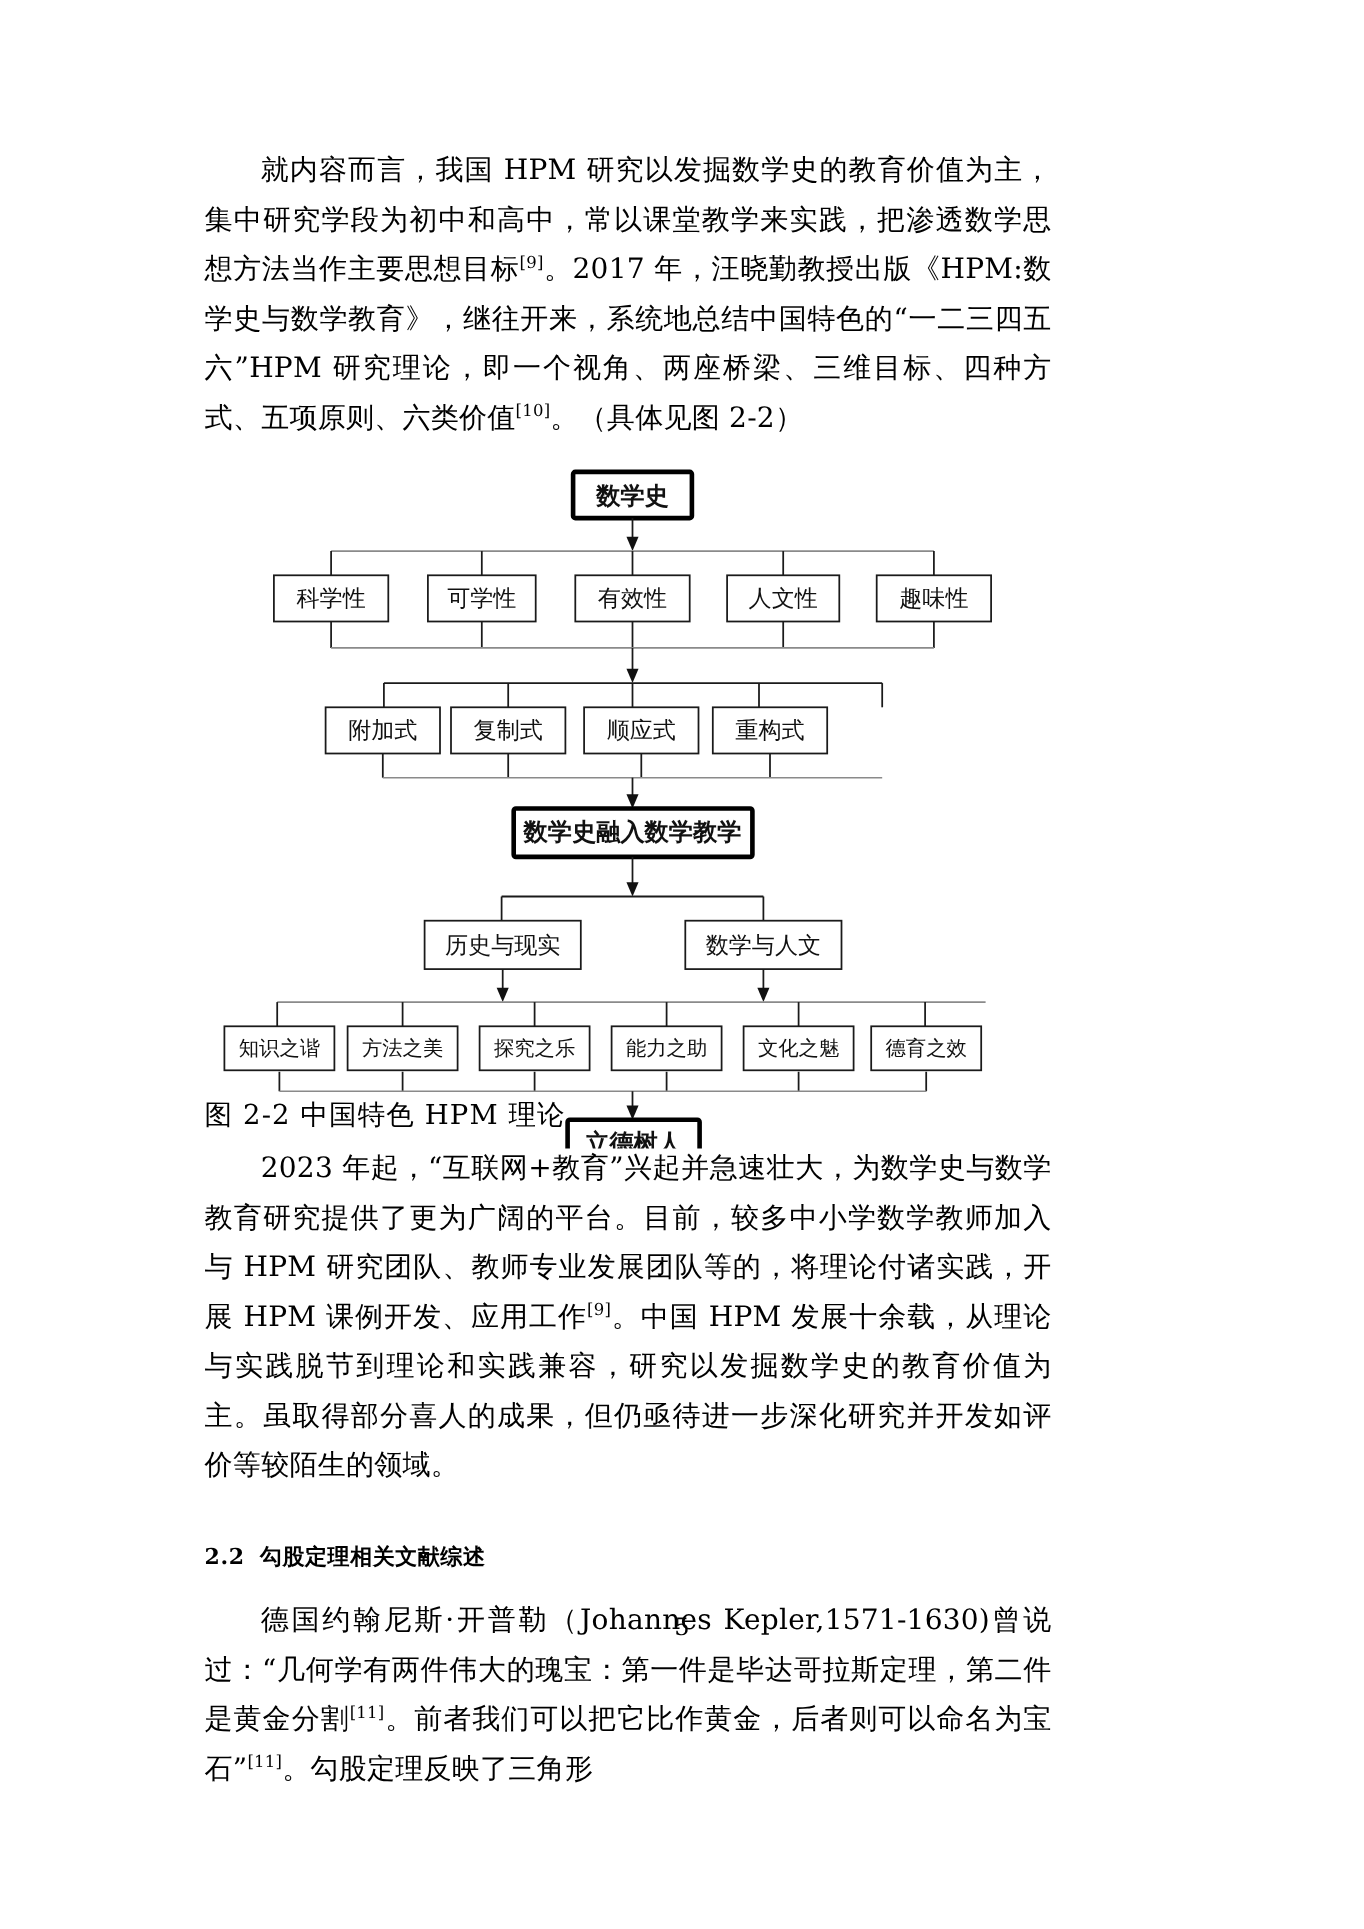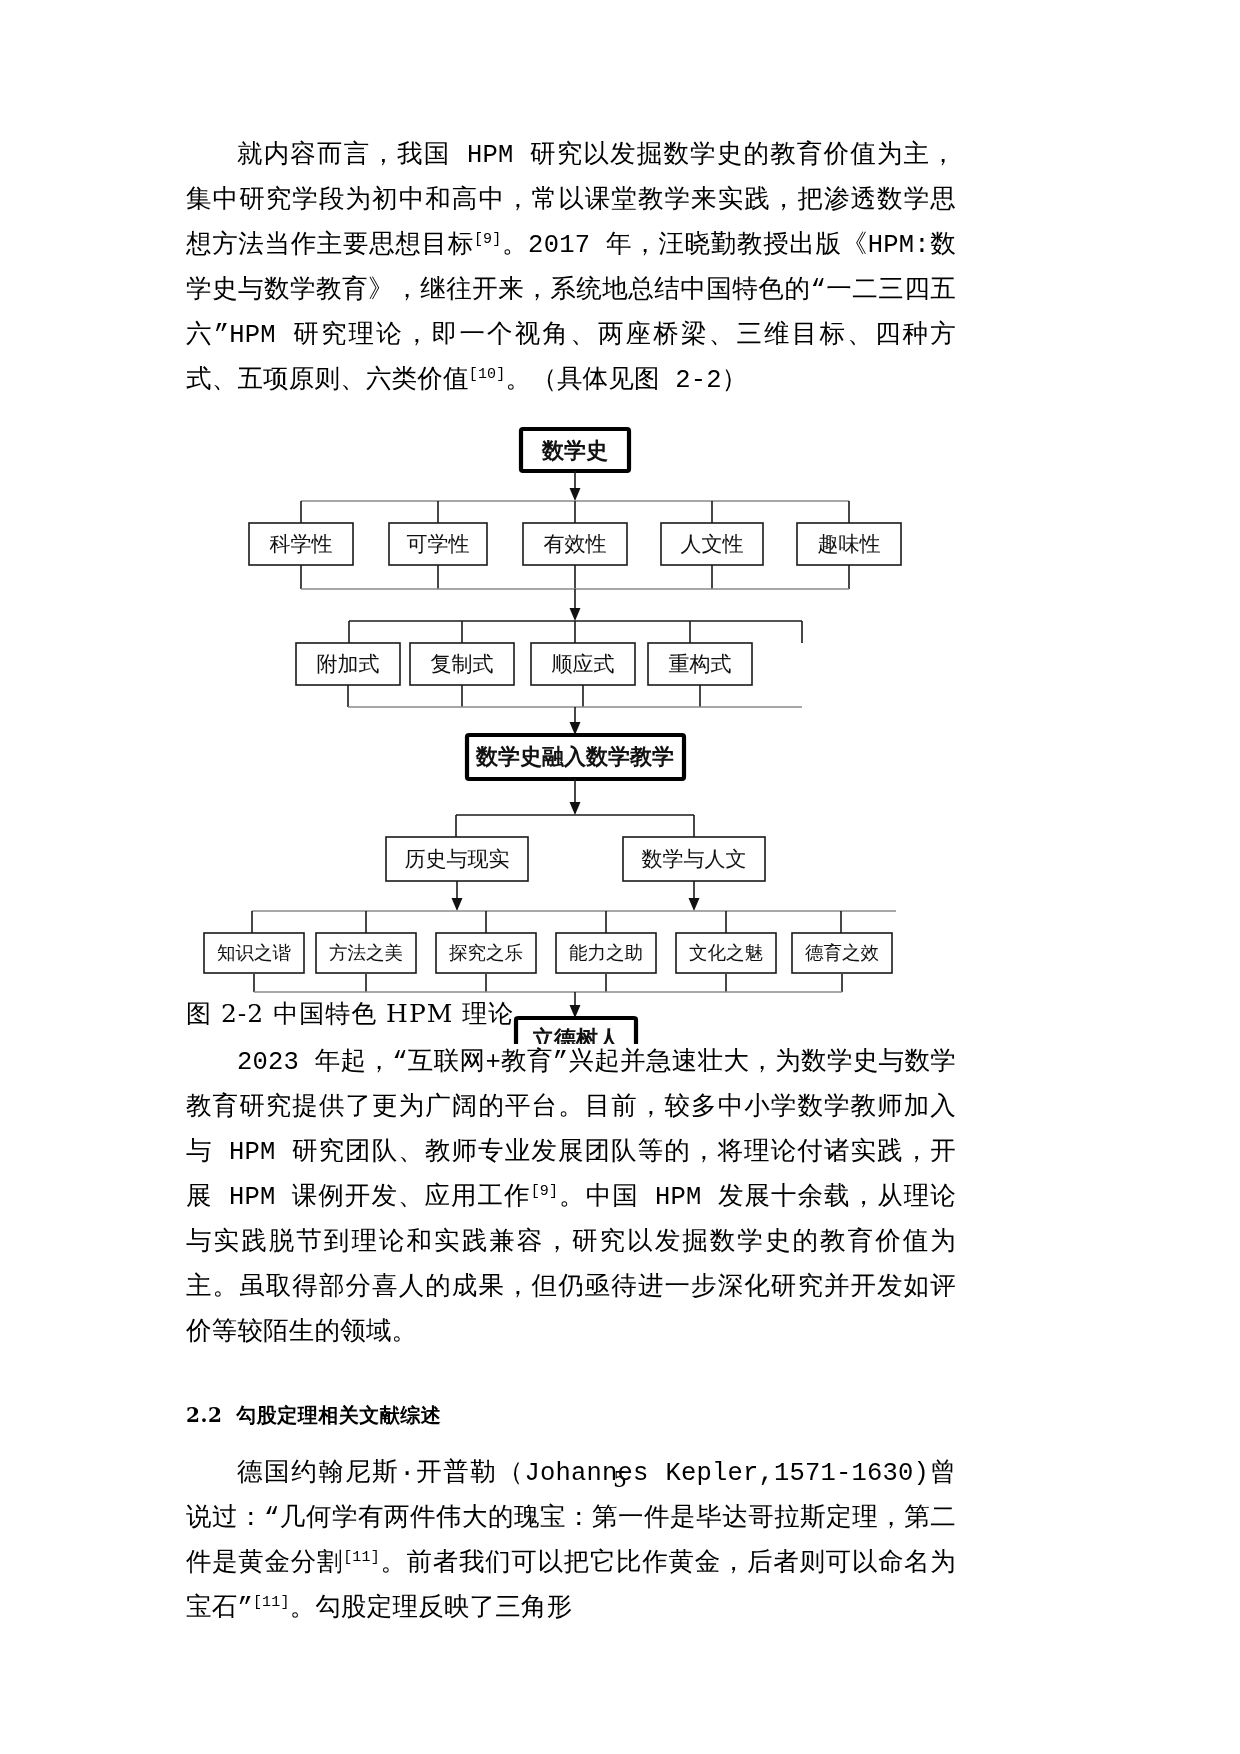--- a/index.html
+++ b/index.html
@@ -28,21 +28,21 @@
 
   
   .para {
     font-size: 25.5px;
     line-height: 45px;
     text-align: justify;
     text-justify: inter-ideograph;
     letter-spacing: 0.2px;
     margin: 0;
   }
-  .para.indent { text-indent: 2em; font-family: Liberation Mono, monospace; }
+  .para.indent { text-indent: 2em; }
   .sup {
     font-size: 15px;
     vertical-align: super;
     line-height: 0;
   }
 
   
   .figure-wrap {
     position: relative;
     width: 770px;

